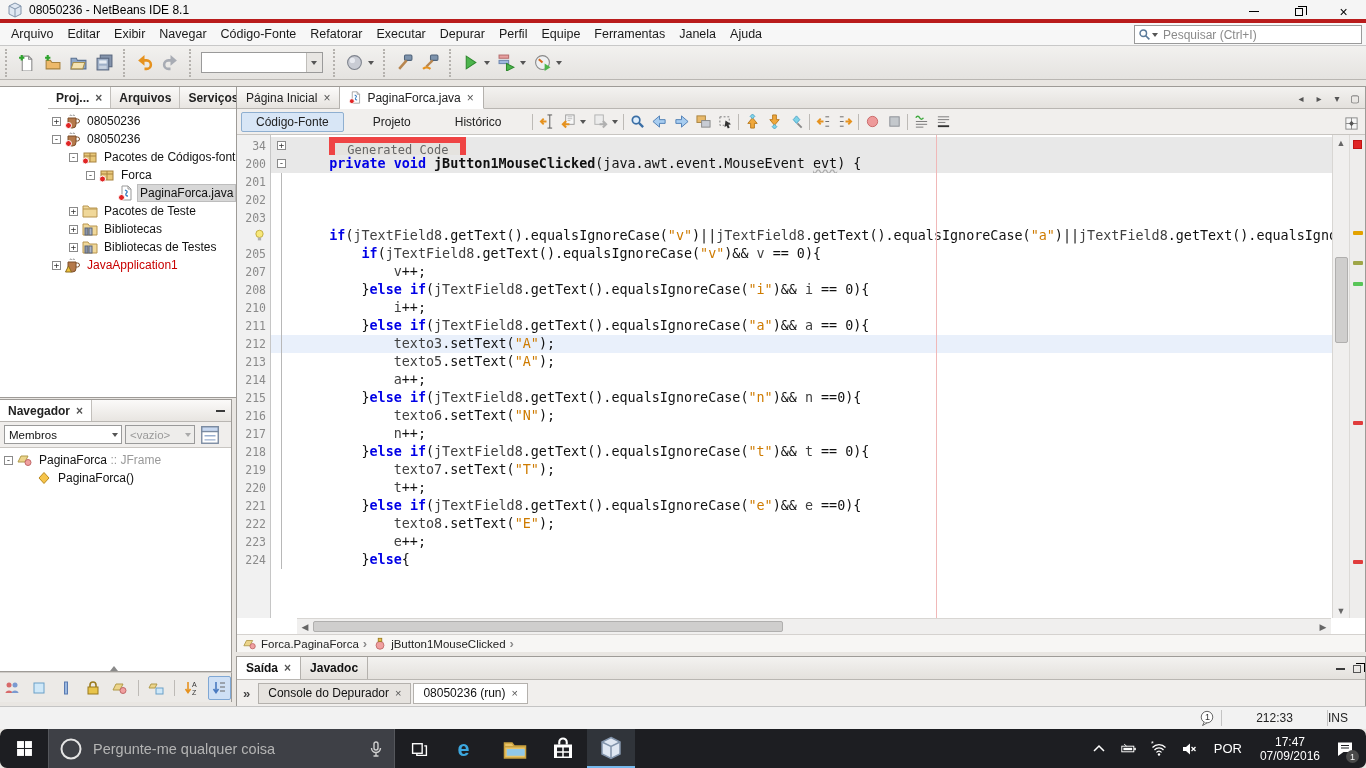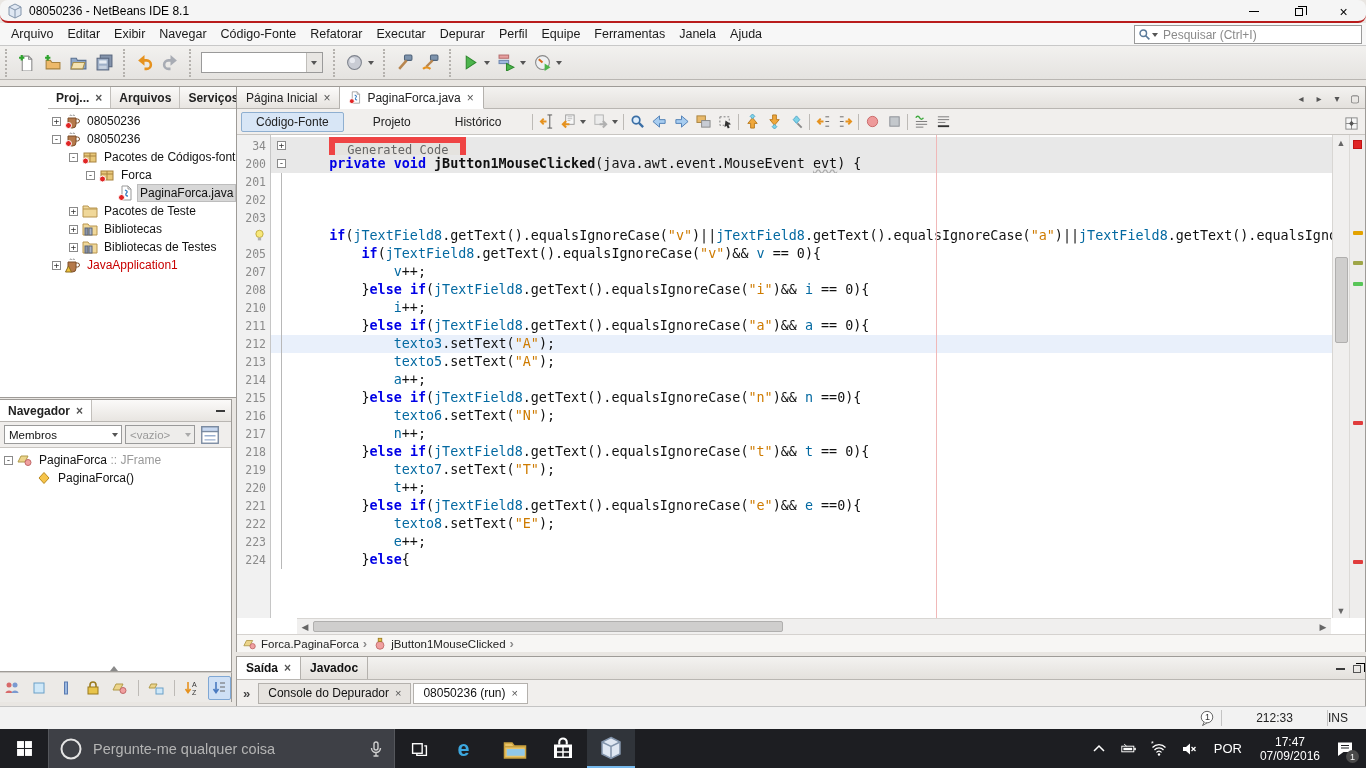--- a/index.html
+++ b/index.html
@@ -4,21 +4,21 @@
 <style>
   html,body{margin:0;padding:0;background:#000;}
   *{box-sizing:border-box;}
   #root{position:relative;width:1366px;height:768px;background:#e9e6e2;font-family:"Liberation Sans",sans-serif;overflow:hidden;font-size:12px;color:#111;}
   .icon{display:inline-flex;align-items:center;justify-content:center;flex:0 0 auto;}
   .icon svg{width:16px;height:16px;display:block;}
   .icon.sm svg{width:13px;height:13px;}
   .icon.lg svg{width:24px;height:24px;}
 
   
-  #titlebar{position:absolute;left:0;top:0;width:1366px;height:23px;background:#f5f5f5;display:flex;align-items:center;border-bottom:2px solid #b91c1c;border-radius:8px;}
+  #titlebar{position:absolute;left:0;top:0;width:1366px;height:23px;background:#f5f5f5;display:flex;align-items:center;border-bottom:4px solid #b91c1c;}
   #titlebar .icon{margin:0 6px 0 7px;}
   #win-title{font-size:12px;color:#000;}
   #win-controls{position:absolute;right:0;top:0;height:23px;display:flex;}
   .win-btn{width:45px;height:23px;display:flex;align-items:center;justify-content:center;}
   .glyph-min{width:10px;height:1px;background:#000;}
   .glyph-restore{width:8px;height:8px;border:1px solid #000;position:relative;}
   .glyph-restore:before{content:"";position:absolute;left:2px;top:-3px;width:8px;height:8px;border:1px solid #000;border-left:none;border-bottom:none;}
   .glyph-close{font-size:14px;line-height:14px;color:#000;}
 
   
@@ -89,21 +89,21 @@
   .code-row{display:flex;height:18px;line-height:18px;font-family:"DejaVu Sans Mono",monospace;font-size:13.4px;white-space:pre;}
   .g-num{width:34px;flex:0 0 auto;text-align:right;padding-right:5px;font-size:11.5px;color:#8a8a8a;font-family:"DejaVu Sans Mono",monospace;}
   .g-fold{width:26px;flex:0 0 auto;position:relative;}
   .g-text{flex:1;overflow:hidden;}
   .row-g .g-fold,.row-g .g-text{background:#e8e8e8;}
   .row-c .g-fold,.row-c .g-text{background:#e9f0fb;}
   .fold-box{position:absolute;left:6px;top:4px;width:9px;height:9px;border:1px solid #8a8a8a;background:#fff;font-size:9px;line-height:7px;text-align:center;color:#333;font-family:"DejaVu Sans Mono",monospace;}
   .fold-line{position:absolute;left:10px;top:0;bottom:0;width:1px;background:#b8b8b8;}
   .c-k{color:#0000e6;font-weight:bold;}
   .c-s{color:#ce7b00;}
-  .c-f{color:#0369a1;}
+  .c-f{color:#404040;}
   .c-d{font-weight:bold;}
   .c-u{text-decoration:underline;text-decoration-style:wavy;text-decoration-color:#aaa;}
   .c-gen{display:inline-block;background:#e5e3df;border:6px solid #ef4444;color:#666;font-size:12px;line-height:14px;padding:0 12px;vertical-align:1px;}
   #margin-line{position:absolute;left:699px;top:0;bottom:0;width:1px;background:#f0b8b8;}
   .g-bulb{display:inline-block;vertical-align:-2px;}
 
   
   #vscroll{position:absolute;right:16px;top:0;bottom:0;width:17px;background:#f0efee;border-left:1px solid #d8d6d3;}
   #stripe{position:absolute;right:0;top:0;bottom:0;width:16px;background:#eeedec;border-left:1px solid #dcdad7;}
   .sb-btn{position:absolute;left:0;width:16px;height:15px;display:flex;align-items:center;justify-content:center;color:#666;font-size:9px;}
@@ -135,21 +135,21 @@
 
   
   #statusbar{position:absolute;left:0;top:706px;width:1366px;height:23px;background:#f2f2f2;border-top:1px solid #c4c4c4;display:flex;align-items:center;}
   #sb-right{margin-left:auto;display:flex;align-items:center;height:100%;}
   .sb-sep{width:1px;height:16px;background:#c4c4c4;}
   #sb-caret{width:105px;text-align:center;font-size:12px;color:#222;}
   #sb-mode{width:38px;font-size:12px;color:#222;}
   #sb-notif{display:flex;align-items:center;margin-right:6px;}
 
   
-  #taskbar{position:absolute;left:0;top:729px;width:1366px;height:39px;background:#1d1e22;display:flex;align-items:stretch;color:#fff;}
+  #taskbar{position:absolute;left:0;top:729px;width:1366px;height:39px;background:#1d1e22;display:flex;align-items:stretch;color:#fff;border-radius:7px;}
   .tk-btn{width:48px;display:flex;align-items:center;justify-content:center;}
   .tk-btn svg{width:17px;height:17px;}
   .tk-btn.app svg{width:24px;height:24px;}
   .tk-btn.active-app{background:#30343a;border-bottom:2px solid #76b9ed;}
   #cortana-box{width:347px;background:#3e4046;display:flex;align-items:center;padding:0 10px;border:1px solid #55575c;border-top:none;border-bottom:none;}
   #cortana-box input{flex:1;background:transparent;border:none;outline:none;color:#c8c8c8;font-size:14.5px;font-family:"Liberation Sans",sans-serif;}
   #cortana-box input::placeholder{color:#b4b4b4;}
   #tray{margin-left:auto;display:flex;align-items:center;height:100%;}
   .tray-btn{height:100%;display:flex;align-items:center;justify-content:center;padding:0 7px;}
   .tray-btn svg{width:16px;height:16px;}

